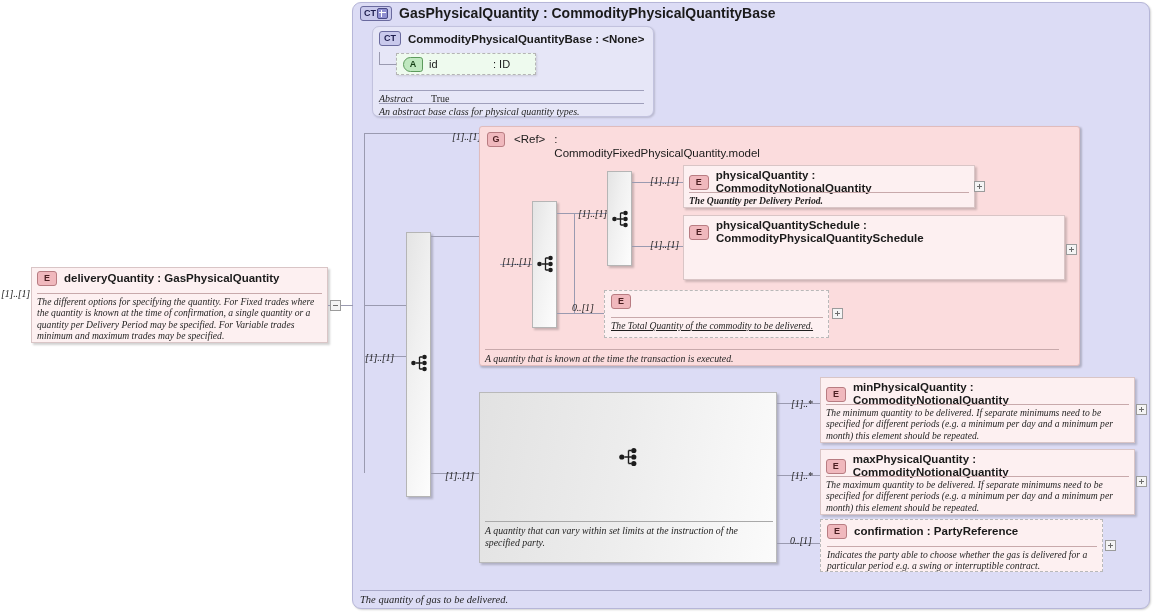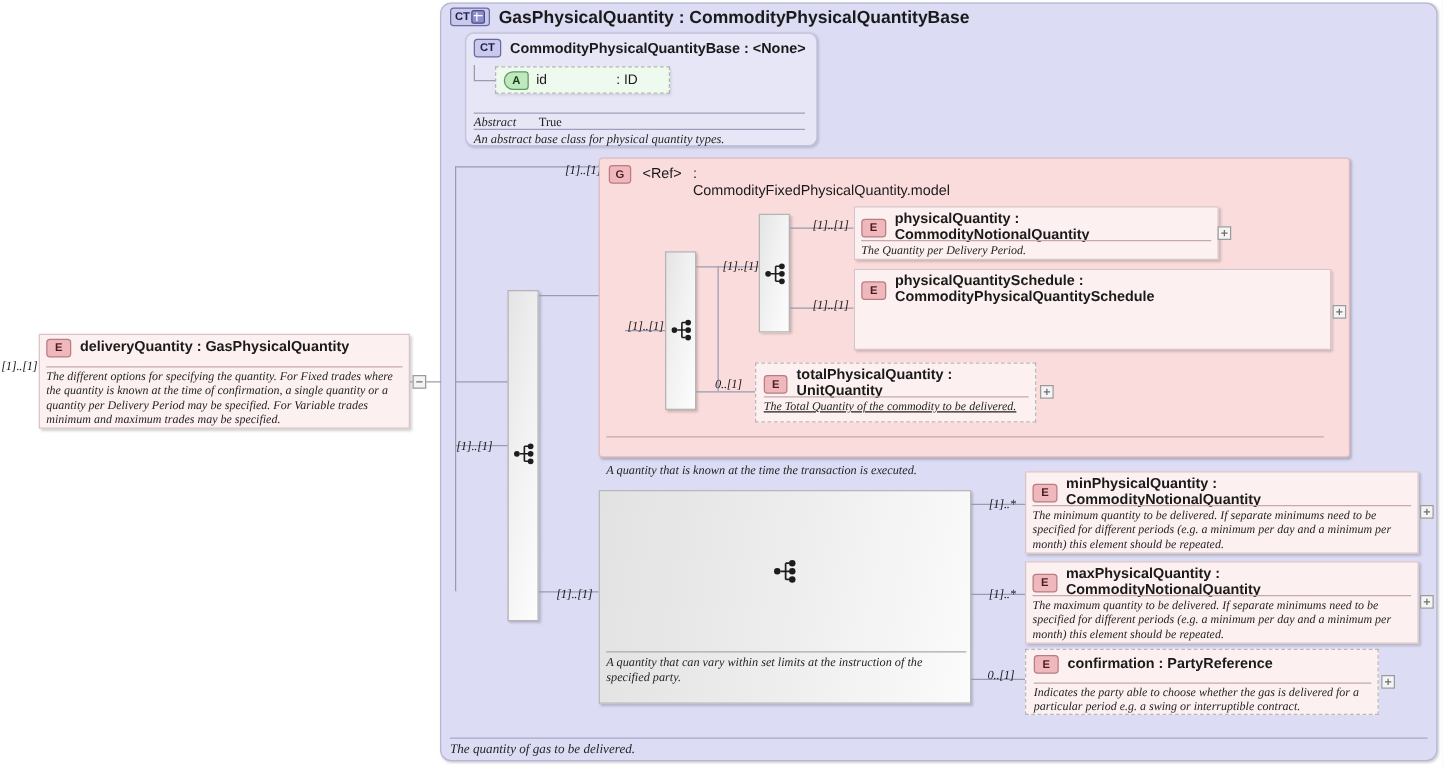--- a/index.html
+++ b/index.html
@@ -248,21 +248,21 @@
     line-height: 14px;
   }
   .group-annot {
     position: absolute;
     left: 7px; right: 7px;
     font-family: "Liberation Serif", serif;
     font-style: italic;
     font-size: 9.8px;
     color: #1f1f1f;
     border-top: 1px solid #c8a9ab;
-    padding-top: 21px;
+    padding-top: 3px;
   }
 
   
   .graybox {
     background: linear-gradient(100deg, #e2e2e2 0%, #ececec 45%, #fbfbfb 100%);
     border: 1px solid #b9b9b9;
     box-shadow: 1.5px 1.5px 2px rgba(0,0,0,0.2);
   }
   .graybox-annot {
     position: absolute;
@@ -424,34 +424,33 @@
   <div class="line-h" style="left:632px; top:182px; width:51px;"></div>
   <div class="card" style="left:650px; top:175px;">[1]..[1]</div>
   <div class="line-h" style="left:632px; top:246px; width:51px;"></div>
   <div class="card" style="left:650px; top:239px;">[1]..[1]</div>
 
   <div class="abs elem" style="left:683px; top:165px; width:292px; height:43px;"></div>
   <div class="elem-head" style="left:689px; top:169px; width:282px;">
     <span class="badge badge-e">E</span>
     <span class="elem-title">physicalQuantity : CommodityNotionalQuantity</span>
   </div>
-  <div class="elem-doc" style="left:689px; top:192px; width:280px;">The Quantity per Delivery Period.</div>
+  <div class="elem-doc" style="left:689px; top:192px; width:280px;font-weight:bold;">The Quantity per Delivery Period.</div>
   <div class="toggle plus" style="left:974px; top:181px;"></div>
 
   <div class="abs elem" style="left:683px; top:215px; width:382px; height:65px;"></div>
   <div class="elem-head" style="left:689px; top:219px; width:372px;">
     <span class="badge badge-e" style="flex:0 0 auto;">E</span>
     <span class="elem-title wrap" style="width:345px;">physicalQuantitySchedule : CommodityPhysicalQuantitySchedule</span>
   </div>
   <div class="toggle plus" style="left:1066px; top:244px;"></div>
 
   <div class="abs elem optional" style="left:604px; top:290px; width:225px; height:48px;"></div>
   <div class="elem-head" style="left:611px; top:294px; width:215px;">
     <span class="badge badge-e">E</span>
-    <span class="elem-title">totalPhysicalQuantity : UnitQuantity</span>
   </div>
   <div class="elem-doc" style="left:611px; top:317px; width:212px;text-decoration:underline;">The Total Quantity of the commodity to be delivered.</div>
   <div class="toggle plus" style="left:832px; top:308px;"></div>
 
   <div class="abs graybox" style="left:479px; top:392px; width:298px; height:171px;"></div>
   <div class="seq-glyph" style="left:619px; top:446px;">
     <svg width="19" height="22" viewBox="0 0 19 22">
       <circle cx="2.8" cy="11" r="2.6" fill="#1d1d1d"></circle>
       <path d="M5.4 11 H9.5 M9.5 4.5 V17.5 M9.5 4.5 H12.5 M9.5 11 H12.5 M9.5 17.5 H12.5" stroke="#1d1d1d" stroke-width="1.4" fill="none"></path>
       <circle cx="14.8" cy="4.5" r="2.6" fill="#1d1d1d"></circle>

